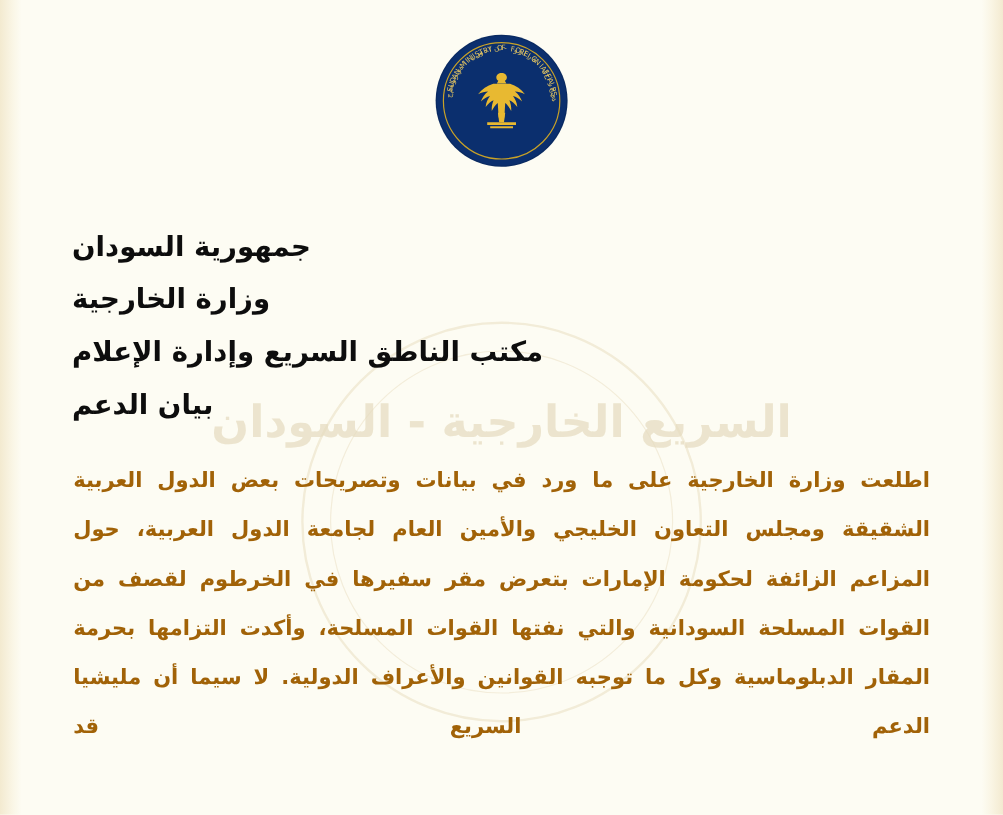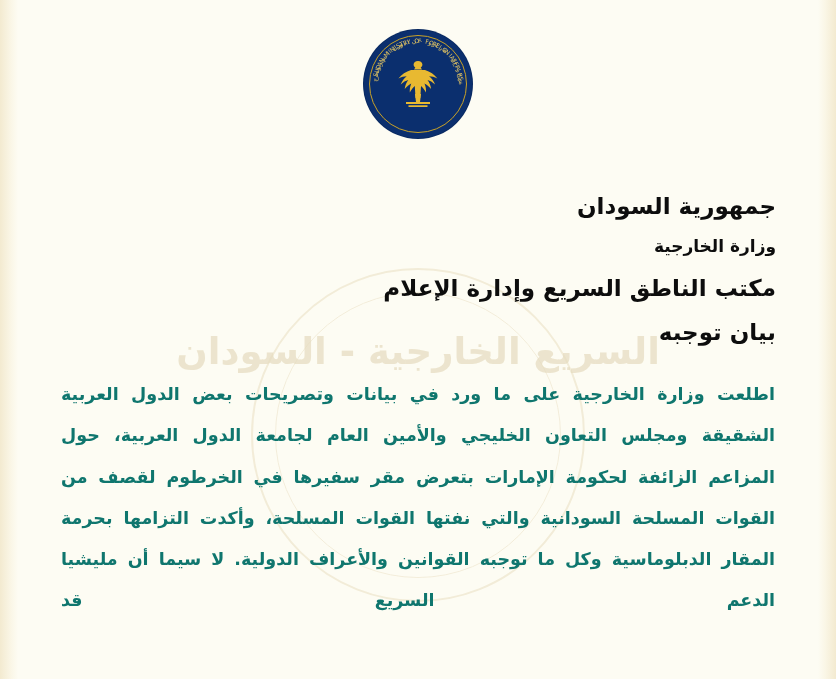--- a/index.html
+++ b/index.html
@@ -115,50 +115,50 @@
     position: absolute;
     left: 50%;
     top: 50%;
     transform: translate(-50%, -52%);
     width: 60px;
     height: 56px;
   }
 
   
   .headings {
-    text-align: right;
+    text-align: left;
     color: #111;
     width: 100%;
     position: relative;
     z-index: 4;
   }
   .headings .h {
     font-weight: bold;
     line-height: 1.05;
     margin-bottom: 20px;
     color: #0d0d0d;
   }
   .h.h1 { font-size: 23px; }
-  .h.h2 { font-size: 17px; }
+  .h.h2 { font-size: 23px; }
   .h.h3 { font-size: 23px; }
   .h.h4 { font-size: 23px; margin-bottom: 30px; }
 
   
   .body-text {
     position: relative;
     z-index: 4;
     width: 100%;
     max-width: 714px;
     margin: 0 auto;
     text-align: justify;
     text-align-last: justify;
     font-size: 17.5px;
     font-weight: bold;
     line-height: 2.35;
-    color: #0f766e;
+    color: #a16207;
     word-spacing: 1px;
   }
   .body-text p { margin: 0; }
 </style>
 </head>
 <body>
 
 <div class="page-edge left"></div>
 <div class="page-edge right"></div>
 
@@ -245,20 +245,20 @@
         <path d="M27 39h6l-1 8h-4z"></path>
         <path d="M18 47h24v2.2H18zm2.5 3.4h19V52h-19z"></path>
       </g>
     </svg>
   </div>
 
   <div class="headings">
     <div class="h h1">جمهورية السودان</div>
     <div class="h h2">وزارة الخارجية</div>
     <div class="h h3">مكتب الناطق السريع وإدارة الإعلام</div>
-    <div class="h h4">بيان توجبه</div>
+    <div class="h h4">بيان الدعم</div>
   </div>
 
   <div class="body-text">
     <p>اطلعت وزارة الخارجية على ما ورد في بيانات وتصريحات بعض الدول العربية الشقيقة ومجلس التعاون الخليجي والأمين العام لجامعة الدول العربية، حول المزاعم الزائفة لحكومة الإمارات بتعرض مقر سفيرها في الخرطوم لقصف من القوات المسلحة السودانية والتي نفتها القوات المسلحة، وأكدت التزامها بحرمة المقار الدبلوماسية وكل ما توجبه القوانين والأعراف الدولية. لا سيما أن مليشيا الدعم السريع قد</p>
   </div>
 
 </div>
 
 </body></html>

